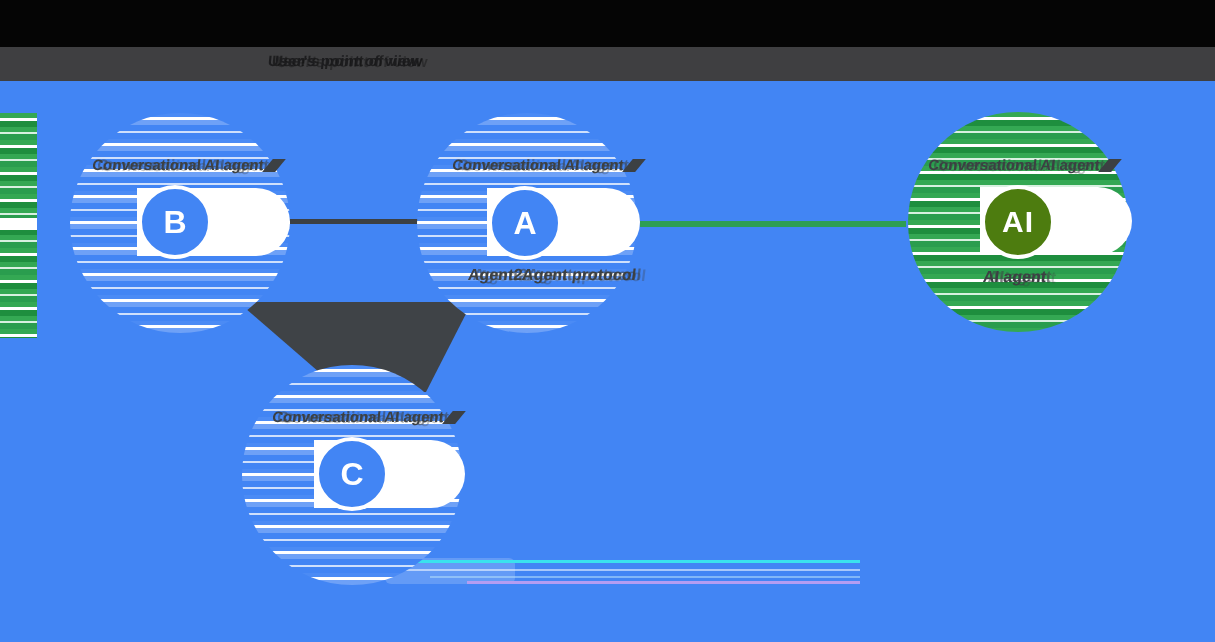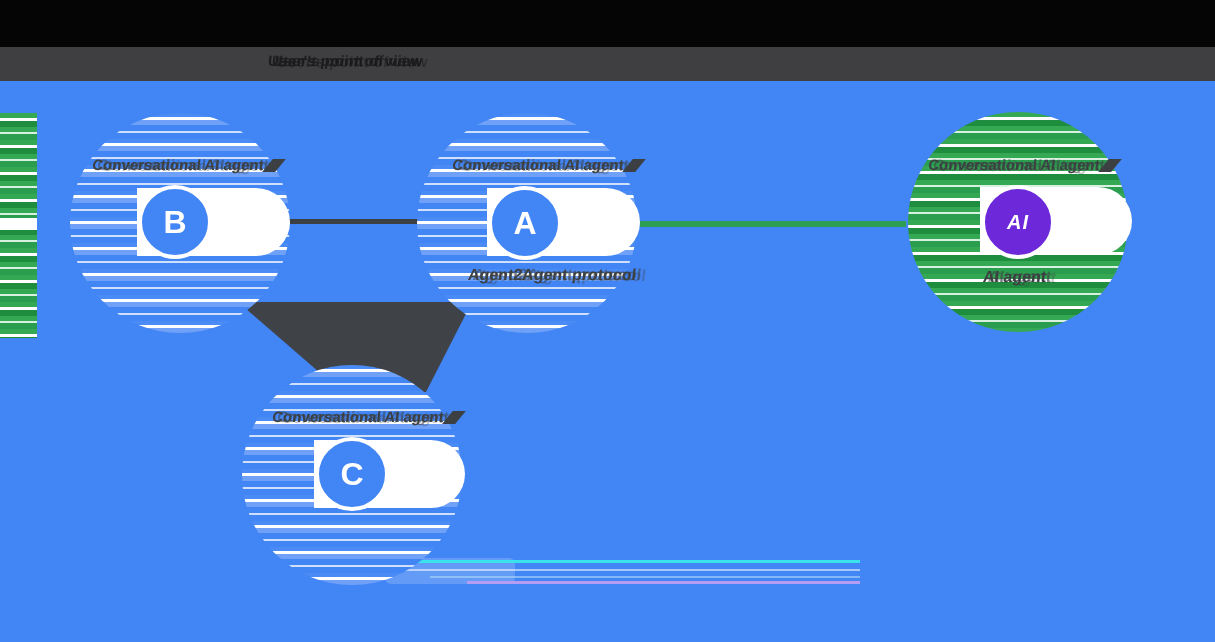--- a/index.html
+++ b/index.html
@@ -37,21 +37,21 @@
       #34a853 0 5px,#ffffff 5px 8px,#1e8e3e 8px 14px,
       #34a853 14px 19px,#d8f0e0 19px 21px,#2a9d4e 21px 27px);
   }
   .pill{position:absolute;height:68px;background:#ffffff;border-radius:0 34px 34px 0;}
   .letter-circle{
     position:absolute;width:66px;height:66px;border-radius:50%;
     border:4px solid #ffffff;background:#4285f4;
     display:flex;align-items:center;justify-content:center;
     color:#ffffff;font-weight:bold;font-size:32px;
   }
-  .letter-circle.green{background:#6d28d9;font-size:20px;letter-spacing:1px;font-style:italic;}
+  .letter-circle.green{background:#4d7c0f;font-size:30px;letter-spacing:1px;}
   .node-label{
     position:absolute;width:220px;text-align:center;white-space:nowrap;
     color:#3c4043;font-size:15px;font-weight:bold;
     text-shadow:5px 0 rgba(60,64,67,.55), 10px 1px rgba(60,64,67,.3);
     transform:skewX(-7deg);
   }
   .node-label::after{
     content:"";display:inline-block;width:13px;height:13px;margin-left:5px;
     background:#3c4043;transform:skewX(-35deg) translateY(2px);
   }

